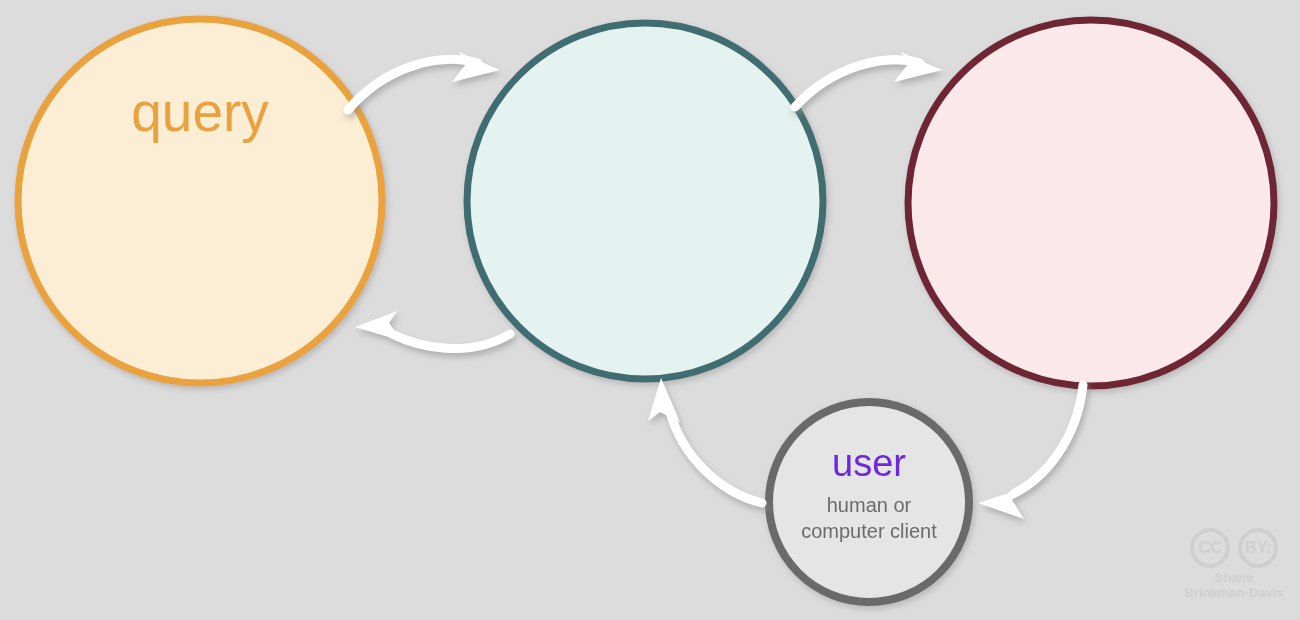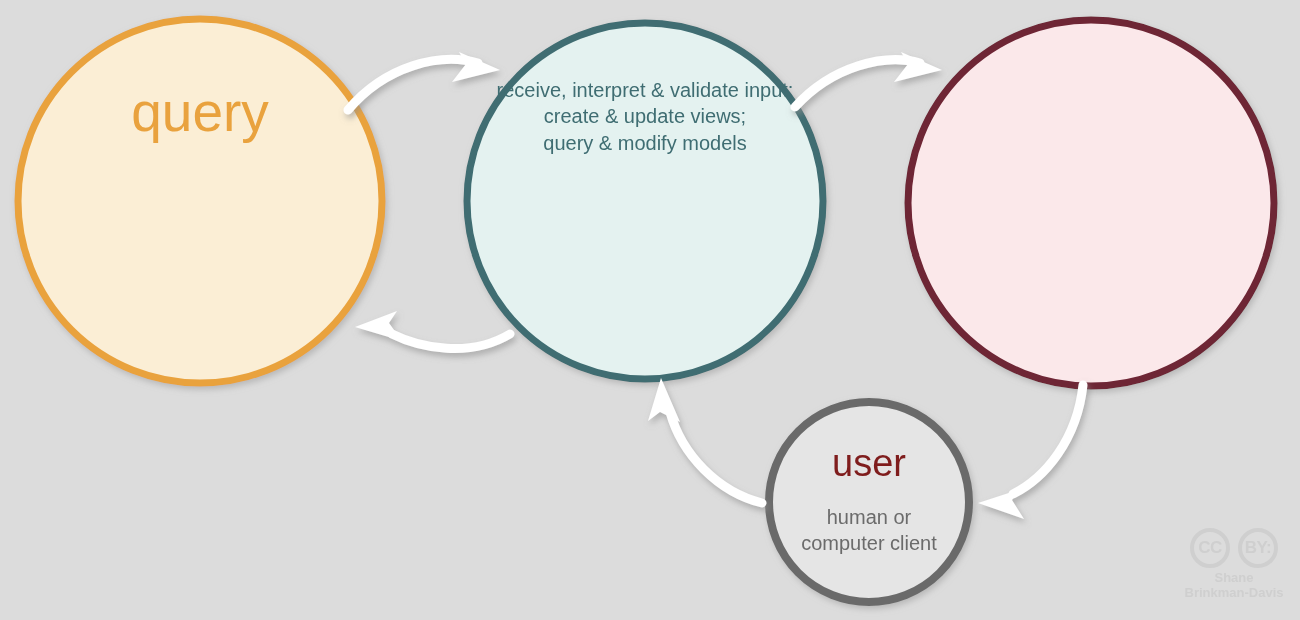--- a/index.html
+++ b/index.html
@@ -51,22 +51,22 @@
   #controller-label .node-title { font-size: 55px; color: #3f6d72; margin-top: 64px; }
   #controller-label .node-desc  { font-size: 20px; color: #3f6d72; margin-top: 55px; }
 
   
   #view-label { left: 905px; top: 22px; width: 372px; height: 362px; }
   #view-label .node-title { font-size: 55px; color: #6e2535; margin-top: 66px; }
   #view-label .node-desc  { font-size: 20px; color: #6e2535; margin-top: 78px; }
 
   
   #user-label { left: 765px; top: 398px; width: 208px; height: 208px; }
-  #user-label .node-title { font-size: 38px; color: #7f1d1d; margin-top: 46px; }
-  #user-label .node-desc  { font-size: 20px; color: #6b6b6b; margin-top: 22px; }
+  #user-label .node-title { font-size: 38px; color: #6d28d9; margin-top: 46px; }
+  #user-label .node-desc  { font-size: 20px; color: #6b6b6b; margin-top: 10px; }
 
   
   #cc-badge {
     position: absolute;
     z-index: 4;
     left: 1176px;
     top: 528px;
     width: 116px;
     text-align: center;
     color: #cfcfcf;
@@ -149,23 +149,20 @@
       <path d="M 762 503 C 718 492, 682 455, 670 412" fill="none" stroke="#ffffff" stroke-width="9" stroke-linecap="round"></path>
       <path d="M 661 378 L 648 421 L 660 412 L 680 422 Z" fill="#ffffff"></path>
     </g>
   </svg>
 
   <div class="node-label" id="model-label">
     <div class="node-title">query</div>
   </div>
 
   <div class="node-label" id="controller-label">
-    <div class="node-desc">receive, interpret &amp; validate input;
-create &amp; update views;
-query &amp; modify models</div>
   </div>
 
   <div class="node-label" id="view-label">
   </div>
 
   <div class="node-label" id="user-label">
     <div class="node-title">user</div>
     <div class="node-desc">human or
 computer client</div>
   </div>

